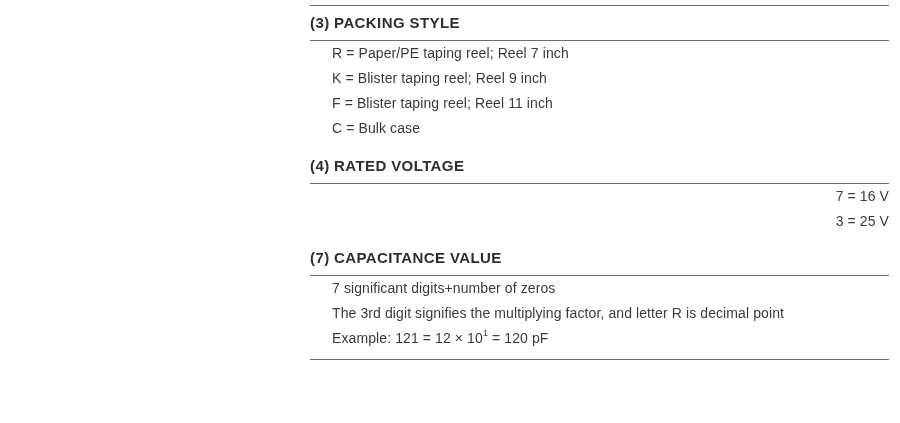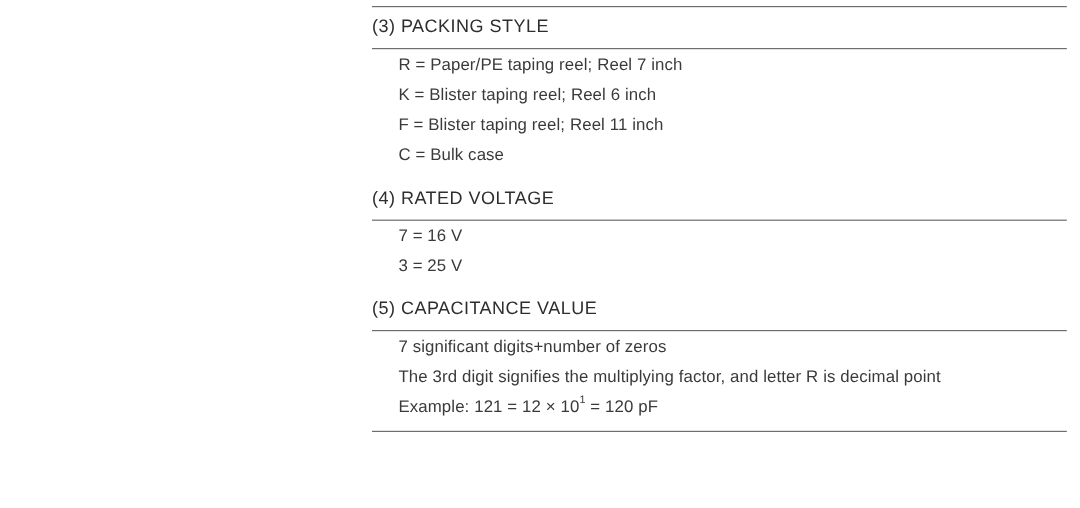--- a/index.html
+++ b/index.html
@@ -24,71 +24,71 @@
   }
   hr.rule {
     border: 0;
     border-top: 1.5px solid #6d6d6d;
     margin: 0;
     width: 100%;
   }
   hr.rule-top { margin-top: 5px; }
   h2.section-heading {
     font-size: 15px;
-    font-weight: normal;
+    font-weight: bold;
     color: #2e2e2e;
     letter-spacing: 0.4px;
     line-height: 18px;
     margin: 8px 0;
   }
   ul.item-list {
     list-style: none;
     margin: 0;
     padding: 0 0 8px 22px;
     font-size: 14px;
     letter-spacing: 0.1px;
   }
   ul.item-list li { line-height: 25px; }
-  ul.item-list-mid li { line-height: 24.5px; }
+  ul.item-list-mid li { line-height: 24.5px; text-align: right; }
   sup.exp {
     font-size: 9px;
     position: relative;
     top: -1px;
     line-height: 0;
   }
 </style>
 </head>
 <body>
 
 <div class="content">
 
   <hr class="rule rule-top">
 
   <section>
     <h2 class="section-heading">(3) PACKING STYLE</h2>
     <hr class="rule">
     <ul class="item-list">
       <li>R = Paper/PE taping reel; Reel 7 inch</li>
-      <li>K = Blister taping reel; Reel 6 inch</li>
+      <li>K = Blister taping reel; Reel 9 inch</li>
       <li>F = Blister taping reel; Reel 11 inch</li>
       <li>C = Bulk case</li>
     </ul>
   </section>
 
   <section>
     <h2 class="section-heading">(4) RATED VOLTAGE</h2>
     <hr class="rule">
     <ul class="item-list item-list-mid">
       <li>7 = 16 V</li>
       <li>3 = 25 V</li>
     </ul>
   </section>
 
   <section>
-    <h2 class="section-heading">(5) CAPACITANCE VALUE</h2>
+    <h2 class="section-heading">(7) CAPACITANCE VALUE</h2>
     <hr class="rule">
     <ul class="item-list">
       <li>7 significant digits+number of zeros</li>
       <li>The 3rd digit signifies the multiplying factor, and letter R is decimal point</li>
       <li><span>Example: 121 = 12 × 10</span><sup class="exp">1</sup><span> = 120 pF</span></li>
     </ul>
   </section>
 
   <hr class="rule">
 

